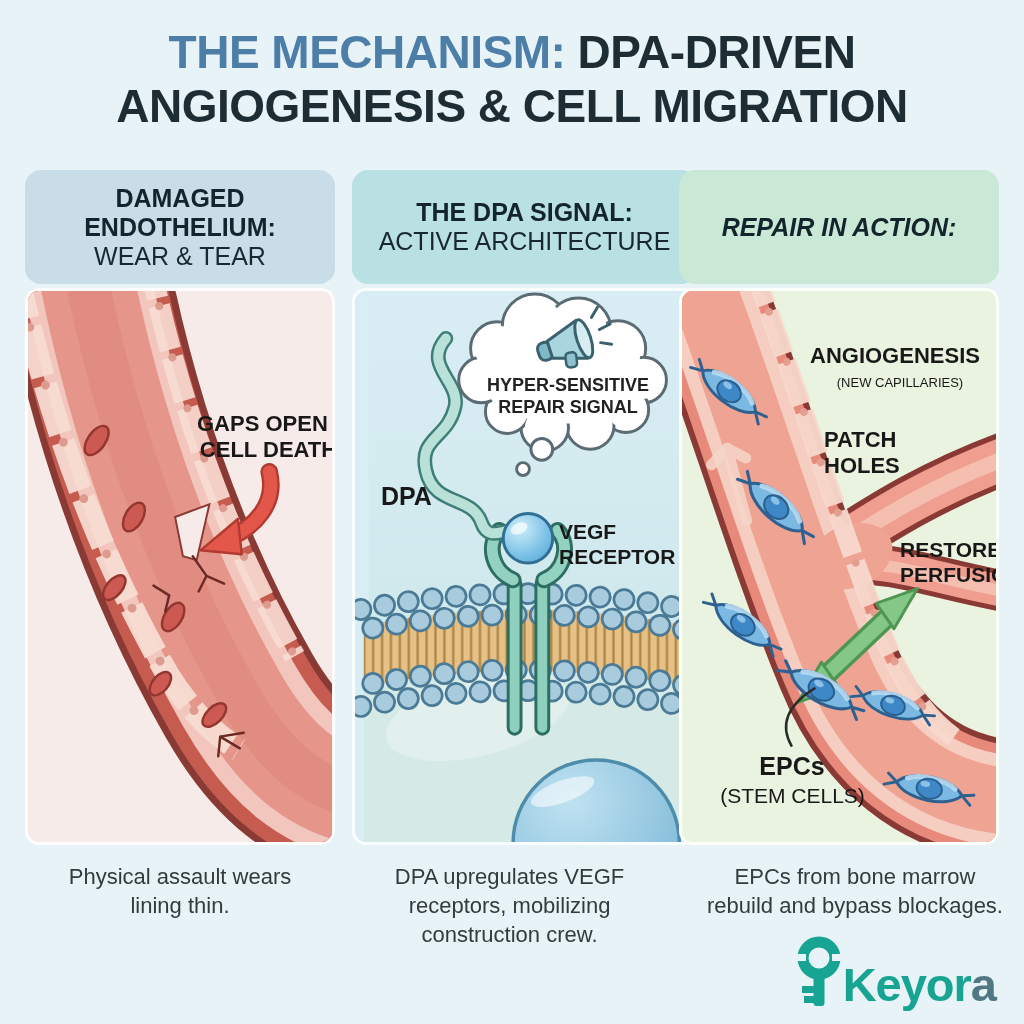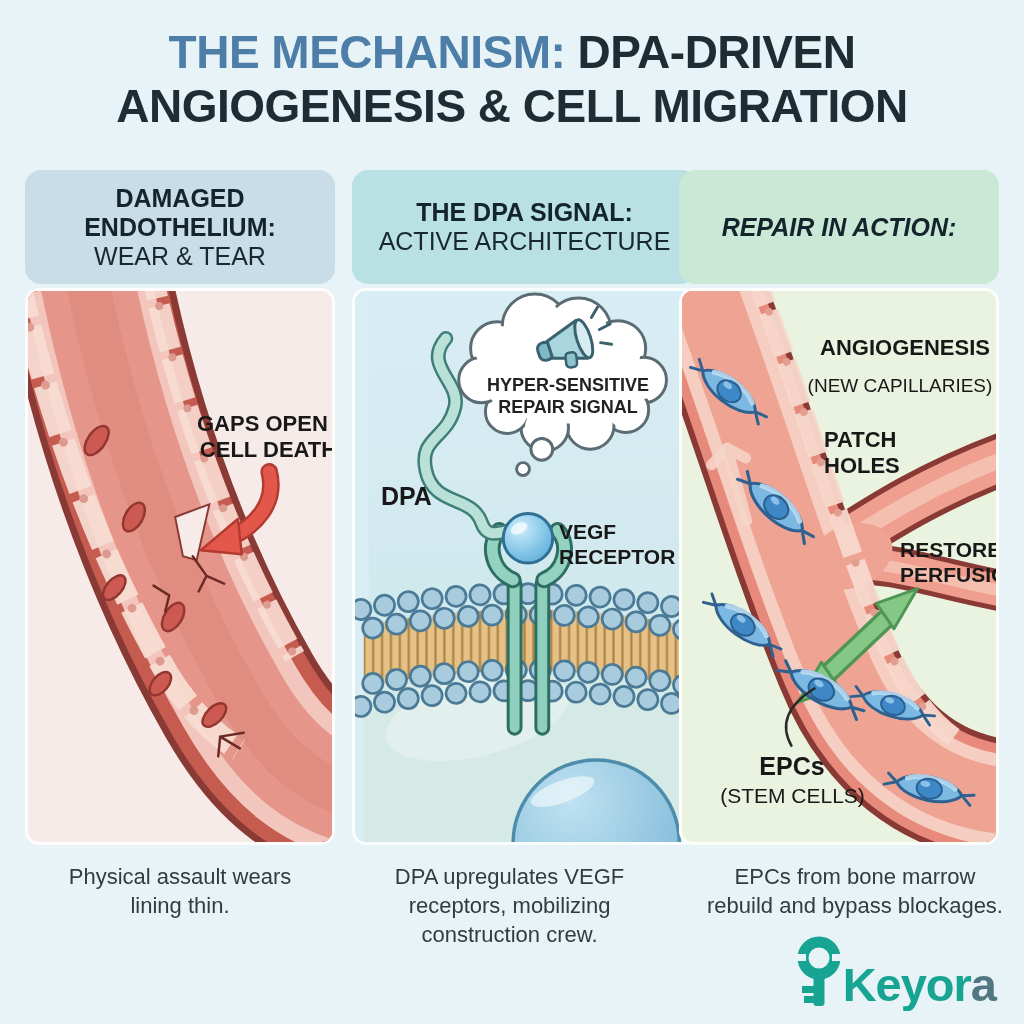--- a/index.html
+++ b/index.html
@@ -26,22 +26,22 @@
   .content-damaged{background:#f7ebe9;}
   .content-signal{background:#d9edf4;}
   .content-repair{background:#eaf3df;}
   .art{position:absolute;left:0;top:0;width:100%;height:100%;}
   
   .lbl{position:absolute;font-weight:bold;color:#181818;white-space:pre-line;line-height:1.2;}
   .lbl-gaps{left:138px;top:120px;width:205px;text-align:center;font-size:22px;}
   .lbl-bubble{left:118px;top:84px;width:190px;text-align:center;font-size:18px;color:#222;}
   .lbl-dpa{left:26px;top:190px;font-size:25px;}
   .lbl-vegf{left:204px;top:228px;font-size:21px;text-align:left;}
-  .lbl-angio{left:128px;top:44px;width:190px;text-align:center;font-size:22px;}
-  .lbl-angio-sub{left:118px;top:84px;width:200px;text-align:center;font-size:19px;font-weight:normal;}
+  .lbl-angio{left:128px;top:52px;width:190px;text-align:left;font-size:22px;}
+  .lbl-angio-sub{left:118px;top:84px;width:200px;text-align:center;font-size:13px;font-weight:normal;}
   .lbl-patch{left:142px;top:136px;font-size:22px;text-align:left;}
   .lbl-restore{left:218px;top:246px;font-size:21px;text-align:left;}
   .lbl-epcs{left:55px;top:460px;width:110px;text-align:center;font-size:25px;}
   .lbl-epcs-sub{left:18px;top:492px;width:185px;text-align:center;font-size:21px;font-weight:normal;}
   
   .caption{position:absolute;top:862px;text-align:center;font-size:22px;color:#333b3c;line-height:1.32;box-sizing:border-box;}
   .cap-damaged{left:25px;width:310px;padding:0 36px;}
   .cap-signal{left:352px;width:315px;padding:0 28px;}
   .cap-repair{left:695px;width:320px;padding:0 6px;}
   

